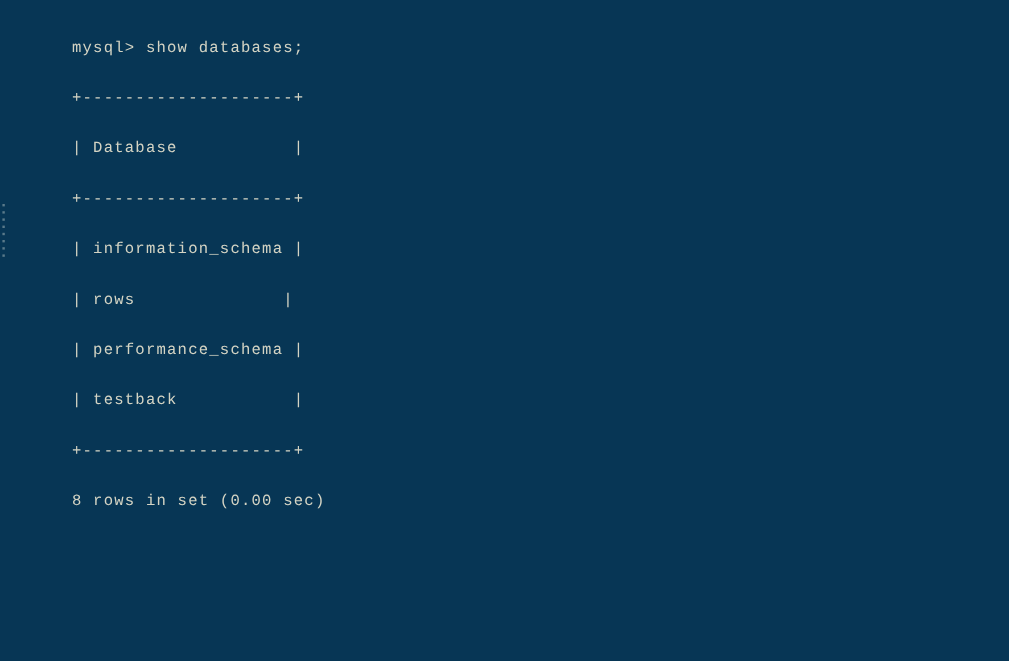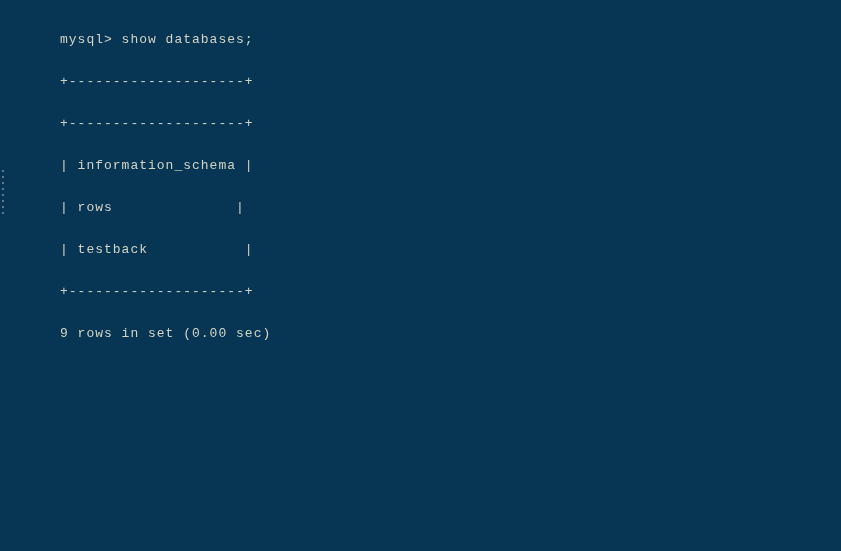--- a/index.html
+++ b/index.html
@@ -52,26 +52,28 @@
     <span></span>
     <span></span>
     <span></span>
     <span></span>
     <span></span>
 </div>
 
 <div class="terminal">
 <span class="line">mysql&gt; show databases;</span>
 <span class="line">+--------------------+</span>
+<span class="line">| Database           |</span>
 <span class="line">+--------------------+</span>
 <span class="line">| information_schema |</span>
 <span class="line">| rows              |</span>
+<span class="line">| performance_schema |</span>
 <span class="line">| testback           |</span>
 <span class="line">+--------------------+</span>
-<span class="line">9 rows in set (0.00 sec)</span>
+<span class="line">8 rows in set (0.00 sec)</span>
 <span class="line"></span>
 
 
 
 
 
 
 
 
 

